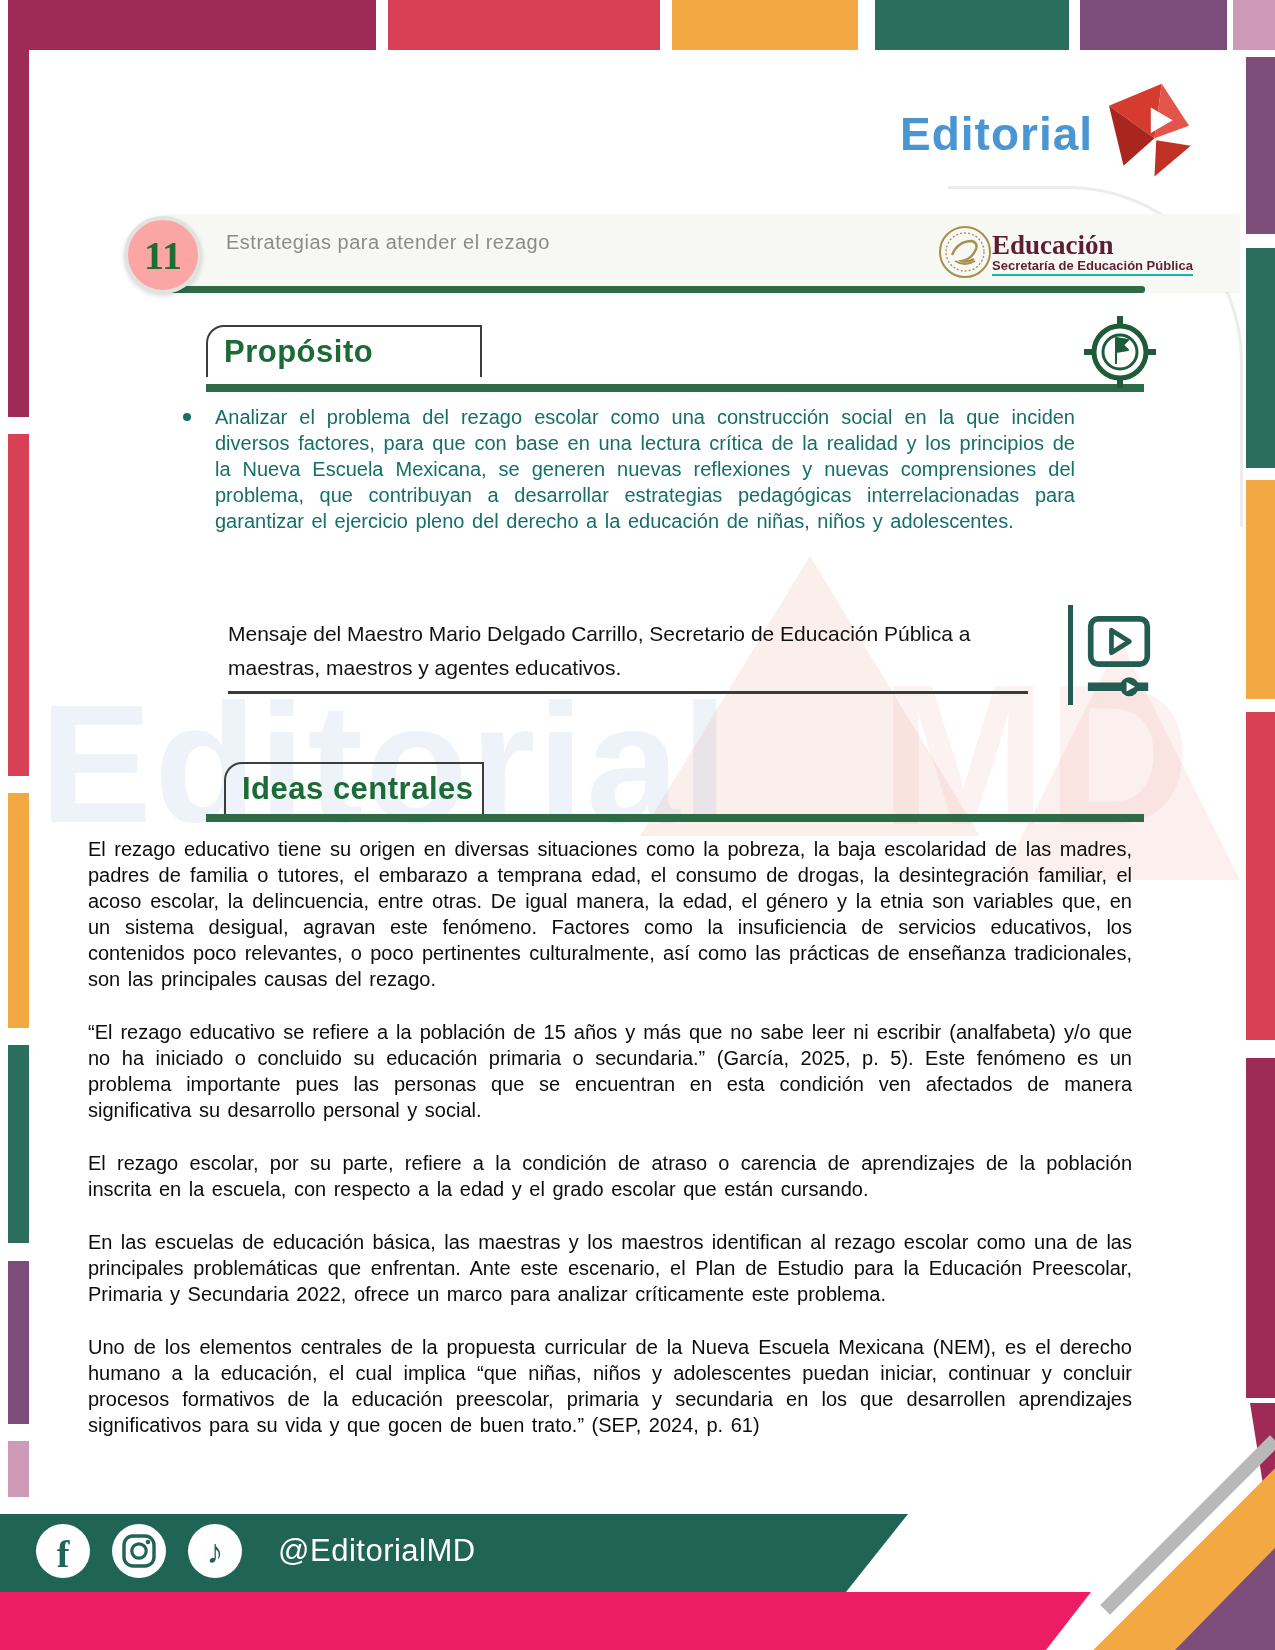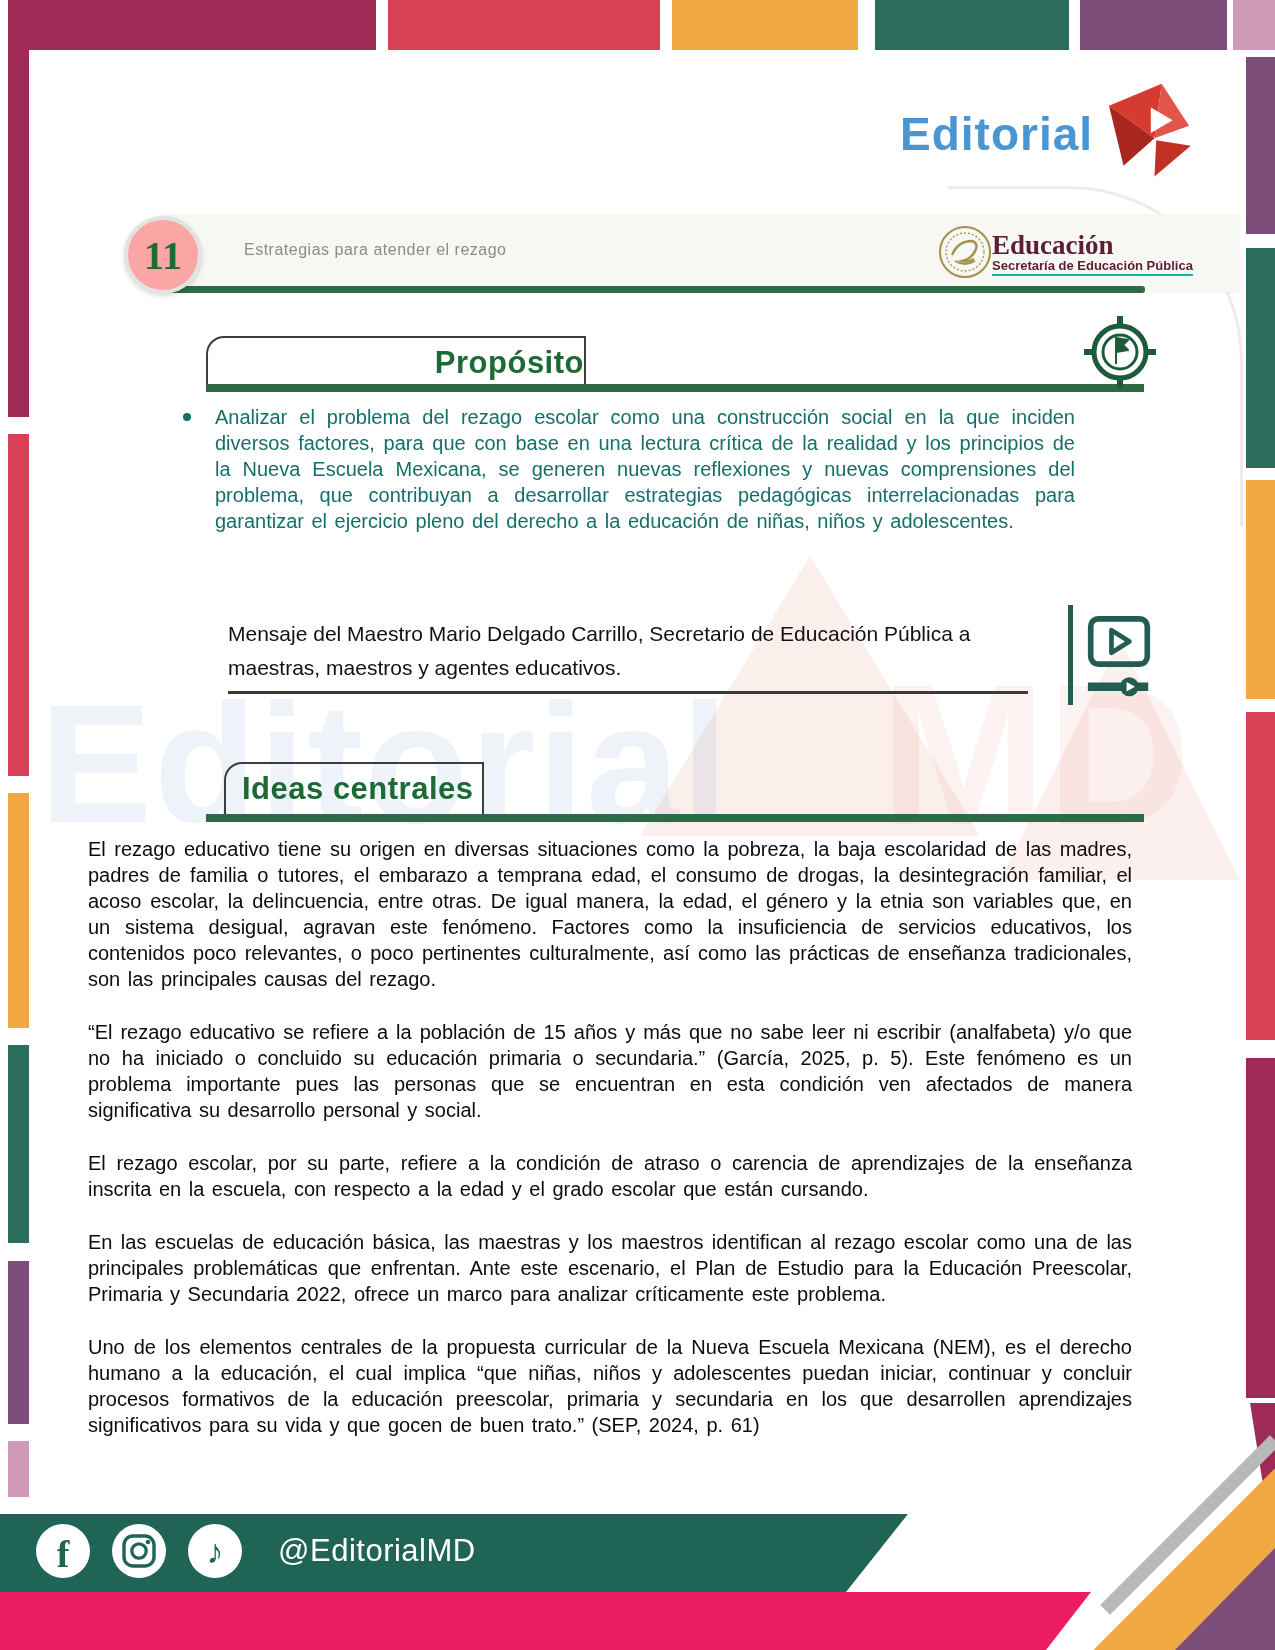--- a/index.html
+++ b/index.html
@@ -38,36 +38,36 @@
   .logo-editorial{font-size:46px;font-weight:bold;color:#4a96d3;letter-spacing:1px;}
   .logo-md{margin-left:10px;}
 
   
   .hband{position:absolute;left:132px;top:214px;width:1108px;height:78px;
     background:#f7f7f4;border-radius:44px 0 0 44px;box-shadow:0 1px 2px rgba(0,0,0,0.05);}
   .hcircle{position:absolute;left:124px;top:216px;width:70px;height:70px;border-radius:50%;
     background:#fca5a5;border:4px solid #e2e2df;box-shadow:0 2px 5px rgba(0,0,0,0.15);
     display:flex;align-items:center;justify-content:center;}
   .hnum{font-family:"Liberation Serif",serif;font-weight:bold;font-size:40px;color:#1d6b35;}
-  .htitle{position:absolute;left:226px;top:241px;font-size:16px;color:#8b8b8b;letter-spacing:0.5px;margin-left:18px;}
+  .htitle{position:absolute;left:226px;top:231px;font-size:20px;color:#8b8b8b;letter-spacing:0.5px;}
   .hrule{position:absolute;left:162px;top:286px;width:983px;height:7px;background:#2c6b46;border-radius:3px;}
 
   .sep-logo{position:absolute;left:938px;top:225px;display:flex;align-items:center;}
   .sep-text{margin-left:0;border-bottom:2px solid #14b8a6;padding-bottom:1px;}
   .sep-name{font-family:"Liberation Serif",serif;font-weight:bold;font-size:27px;color:#5d1d33;line-height:26px;}
   .sep-sub{font-size:13px;color:#5d1d33;font-weight:bold;}
 
   
   .tab{
     position:absolute;height:52px;border-top:2px solid #3d3d3d;border-left:2px solid #3d3d3d;
     border-right:2px solid #3d3d3d;border-top-left-radius:18px;
     display:flex;align-items:center;padding-left:16px;box-sizing:border-box;
     font-size:31px;font-weight:bold;color:#1c6a35;letter-spacing:0.5px;background:transparent;
   }
-  .tab-proposito{left:206px;top:336px;width:380px;justify-content:flex-end;}
+  .tab-proposito{left:206px;top:325px;width:276px;}
   .tab-ideas{left:224px;top:762px;width:260px;}
   .sec-rule{position:absolute;left:206px;width:938px;height:8px;background:#2c6b46;}
   .rule-proposito{top:384px;}
   .rule-ideas{top:814px;}
 
   
   .bullet-row{position:absolute;left:183px;top:404px;width:892px;display:flex;}
   .bullet-dot{width:8px;height:8px;border-radius:50%;background:#156f68;margin:9px 24px 0 0;flex:none;}
   .bullet-text{
     font-size:20px;line-height:26px;color:#156f68;text-align:justify;word-spacing:2px;width:860px;
@@ -213,21 +213,21 @@
 </div>
 
 <div class="tab tab-ideas">
   <span>Ideas centrales</span>
 </div>
 <div class="sec-rule rule-ideas"></div>
 
 <div class="body-copy">
   <p>El rezago educativo tiene su origen en diversas situaciones como la pobreza, la baja escolaridad de las madres, padres de familia o tutores, el embarazo a temprana edad, el consumo de drogas, la desintegración familiar, el acoso escolar, la delincuencia, entre otras. De igual manera, la edad, el género y la etnia son variables que, en un sistema desigual, agravan este fenómeno. Factores como la insuficiencia de servicios educativos, los contenidos poco relevantes, o poco pertinentes culturalmente, así como las prácticas de enseñanza tradicionales, son las principales causas del rezago.</p>
   <p>“El rezago educativo se refiere a la población de 15 años y más que no sabe leer ni escribir (analfabeta) y/o que no ha iniciado o concluido su educación primaria o secundaria.” (García, 2025, p. 5). Este fenómeno es un problema importante pues las personas que se encuentran en esta condición ven afectados de manera significativa su desarrollo personal y social.</p>
-  <p>El rezago escolar, por su parte, refiere a la condición de atraso o carencia de aprendizajes de la enseñanza inscrita en la escuela, con respecto a la edad y el grado escolar que están cursando.</p>
+  <p>El rezago escolar, por su parte, refiere a la condición de atraso o carencia de aprendizajes de la población inscrita en la escuela, con respecto a la edad y el grado escolar que están cursando.</p>
   <p>En las escuelas de educación básica, las maestras y los maestros identifican al rezago escolar como una de las principales problemáticas que enfrentan. Ante este escenario, el Plan de Estudio para la Educación Preescolar, Primaria y Secundaria 2022, ofrece un marco para analizar críticamente este problema.</p>
   <p>Uno de los elementos centrales de la propuesta curricular de la Nueva Escuela Mexicana (NEM), es el derecho humano a la educación, el cual implica “que niñas, niños y adolescentes puedan iniciar, continuar y concluir procesos formativos de la educación preescolar, primaria y secundaria en los que desarrollen aprendizajes significativos para su vida y que gocen de buen trato.” (SEP, 2024, p. 61)</p>
 </div>
 
 <div class="wedge-magenta"></div>
 <div class="stripe stripe-gray"></div>
 <div class="stripe stripe-orange"></div>
 <div class="stripe stripe-pink"></div>
 <div class="corner-purple"></div>
 

